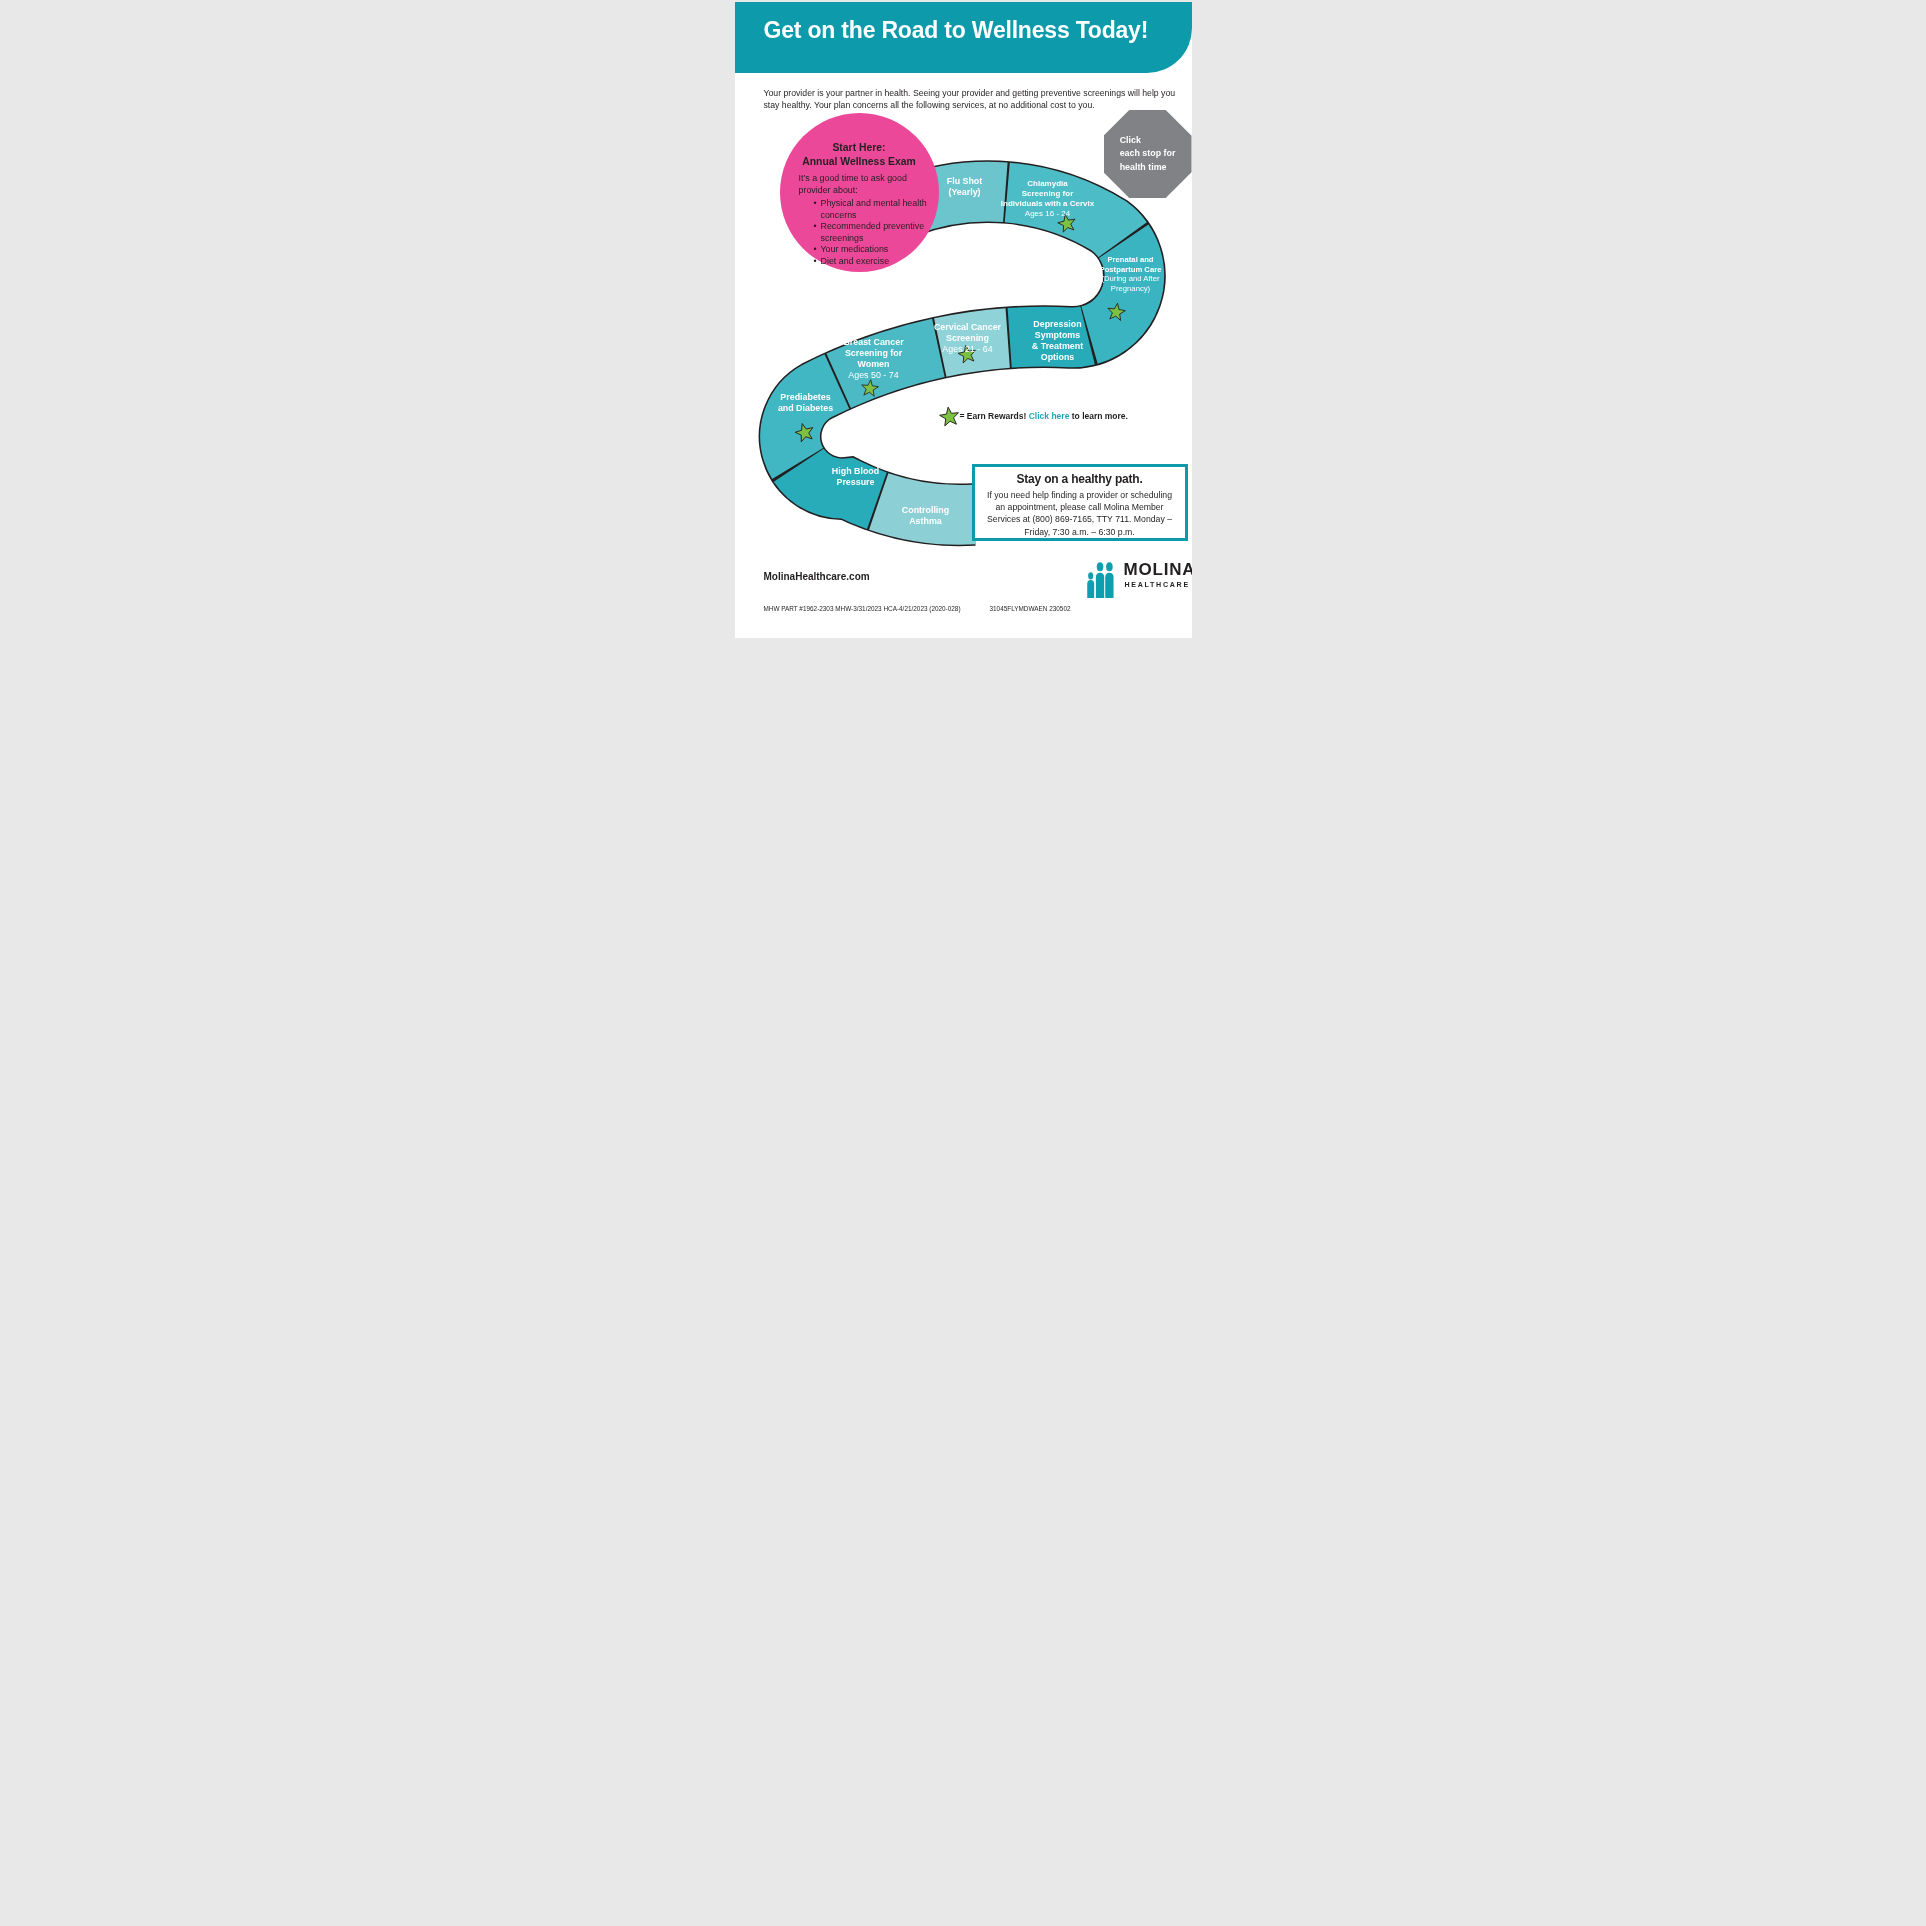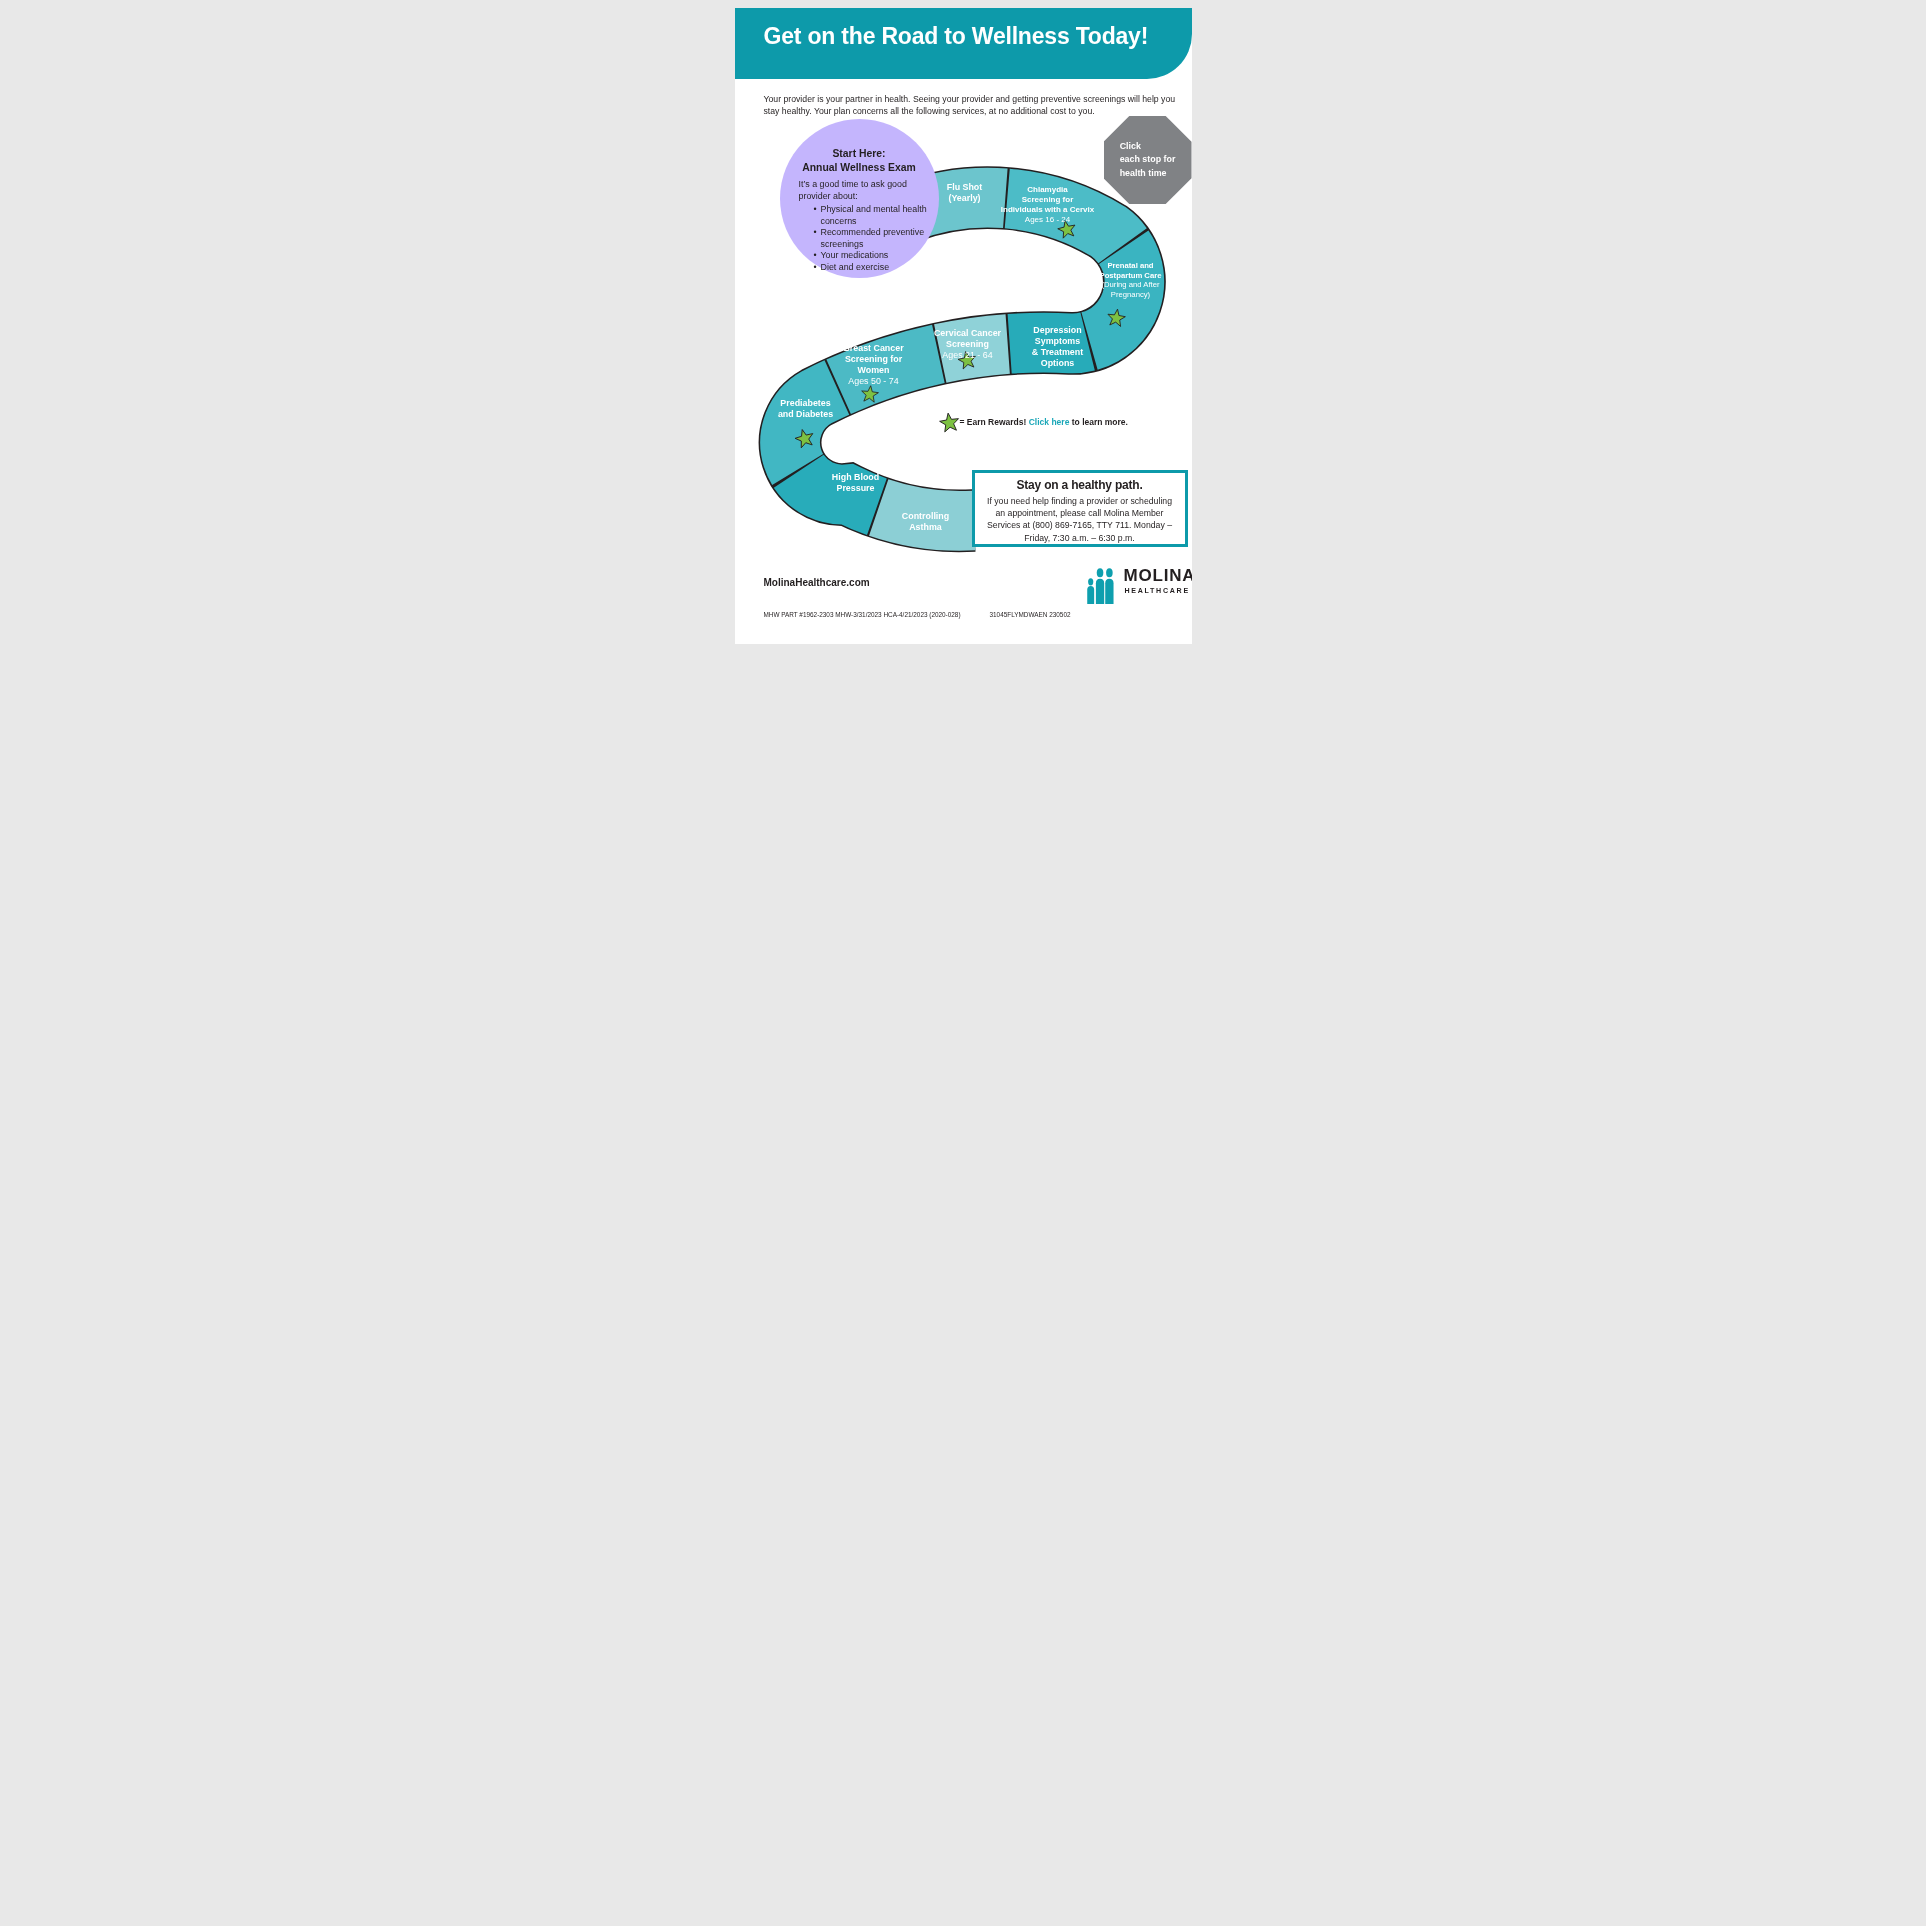--- a/index.html
+++ b/index.html
@@ -1,16 +1,16 @@
 <!DOCTYPE html>
 <html style="font-size:6.2px"><head>
 <meta charset="utf-8">
 <style>
   html,body{margin:0;padding:0;background:#e8e8e8;}
-  .page{position:relative;width:457px;height:636px;margin:8px auto;background:#fff;overflow:hidden;
+  .page{position:relative;width:457px;height:636px;margin:2px auto;background:#fff;overflow:hidden;
         font-family:"Liberation Sans",sans-serif;color:#231f20;}
   
   .header{position:absolute;left:0;top:0;width:100%;height:71px;border-radius:0 0 45px 0;}
   .header h1{position:absolute;left:29px;top:15.4px;margin:0;font-size:23px;font-weight:700;
              letter-spacing:-0.2px;color:#fff;white-space:nowrap;}
   
   .intro{position:absolute;left:29px;top:76px;width:421px;font-size:8.7px;line-height:1.47;}
   
   svg.road{position:absolute;left:0;top:0;width:491px;height:636px;z-index:1;}
   
@@ -81,21 +81,21 @@
     <use href="#roadline" stroke-width="155" stroke-dasharray="400 9999" stroke-dashoffset="-2092.5" stroke="#8ccfd5"></use>
 
     <use href="#star" transform="translate(862,575) rotate(-12) scale(24)" fill="#7dc142"></use>
     <use href="#star" transform="translate(990,805) rotate(8) scale(24)" fill="#7dc142"></use>
     <use href="#star" transform="translate(603,915) rotate(-10) scale(24)" fill="#7dc142"></use>
     <use href="#star" transform="translate(350,1003) rotate(6) scale(23)" fill="#7dc142"></use>
     <use href="#star" transform="translate(181,1118) rotate(-15) scale(25)" fill="#7dc142"></use>
     <use href="#star" transform="translate(557,1077) rotate(-8) scale(26)" fill="#7dc142"></use>
   </svg>
 
-  <div class="circle" style="background:#c4b5fd;">
+  <div class="circle" style="background:#ec4899;">
     <div class="c-title">
       <span>Start Here:</span><br>
       <span>Annual Wellness Exam</span>
     </div>
     <div class="c-lead">It’s a good time to ask good provider about:</div>
     <ul class="c-bullets">
       <li>
         <span class="blt">•</span>
         <span>Physical and mental health concerns</span>
         </li>

